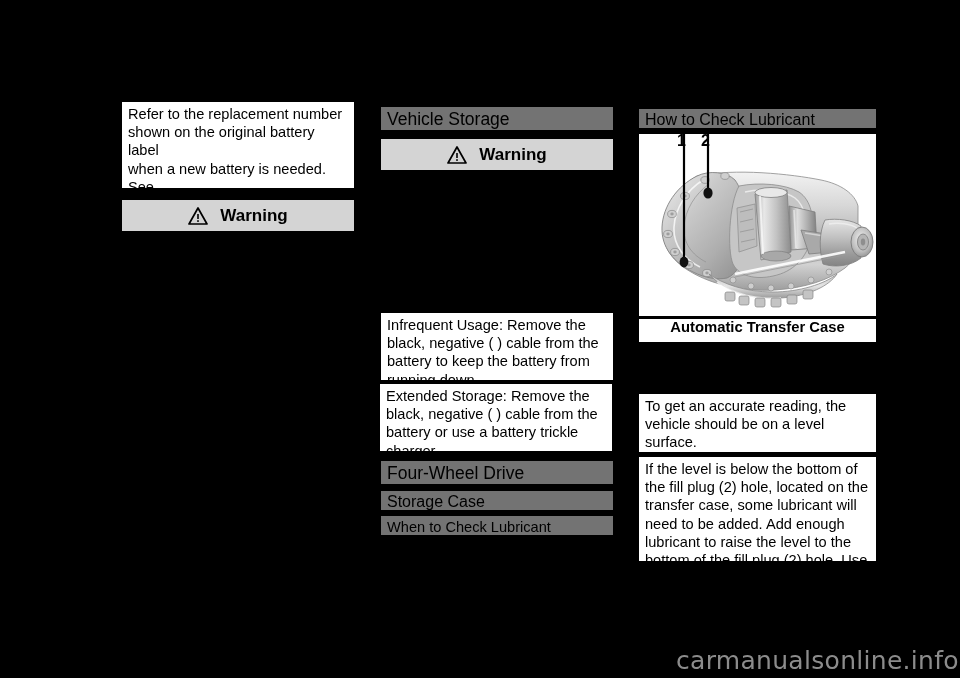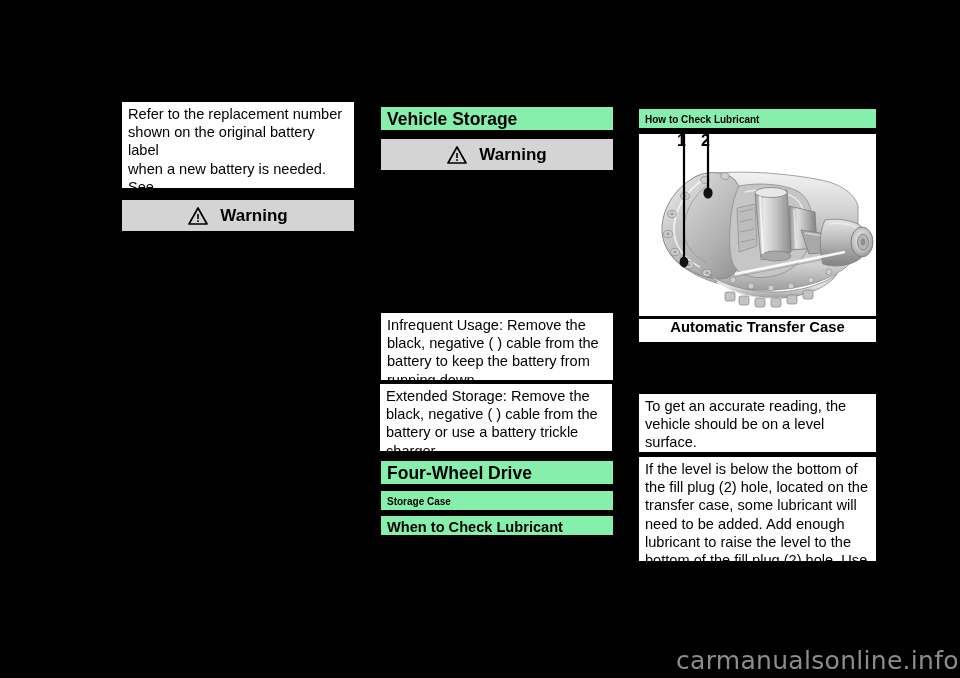--- a/index.html
+++ b/index.html
@@ -14,28 +14,28 @@
   .block{
     position:absolute;background:#ffffff;color:#000000;
     box-sizing:border-box;
     font-size:14.6px;line-height:18.2px;
     padding:3px 5px 4px 6px;
   }
   .block p{margin:0;}
 
   
   .heading{
-    position:absolute;background:#86efac;color:#000;
-    box-sizing:border-box;
-    font-weight:bold;
+    position:absolute;background:#737373;color:#000;
+    box-sizing:border-box;
+    font-weight:normal;
     padding:2px 5px 2px 6px;
     border-bottom:3px solid #000;
   }
   .h1{font-size:17.5px;line-height:21px;}
-  .h2{font-size:10px;line-height:18px;}
+  .h2{font-size:16px;line-height:18px;}
   .h3{font-size:14.6px;line-height:18px;}
 
   
   .warnbar{
     position:absolute;background:#d4d4d4;color:#000;
     box-sizing:border-box;
     display:flex;align-items:center;justify-content:center;
     font-weight:bold;font-size:17px;
     gap:12px;
   }

